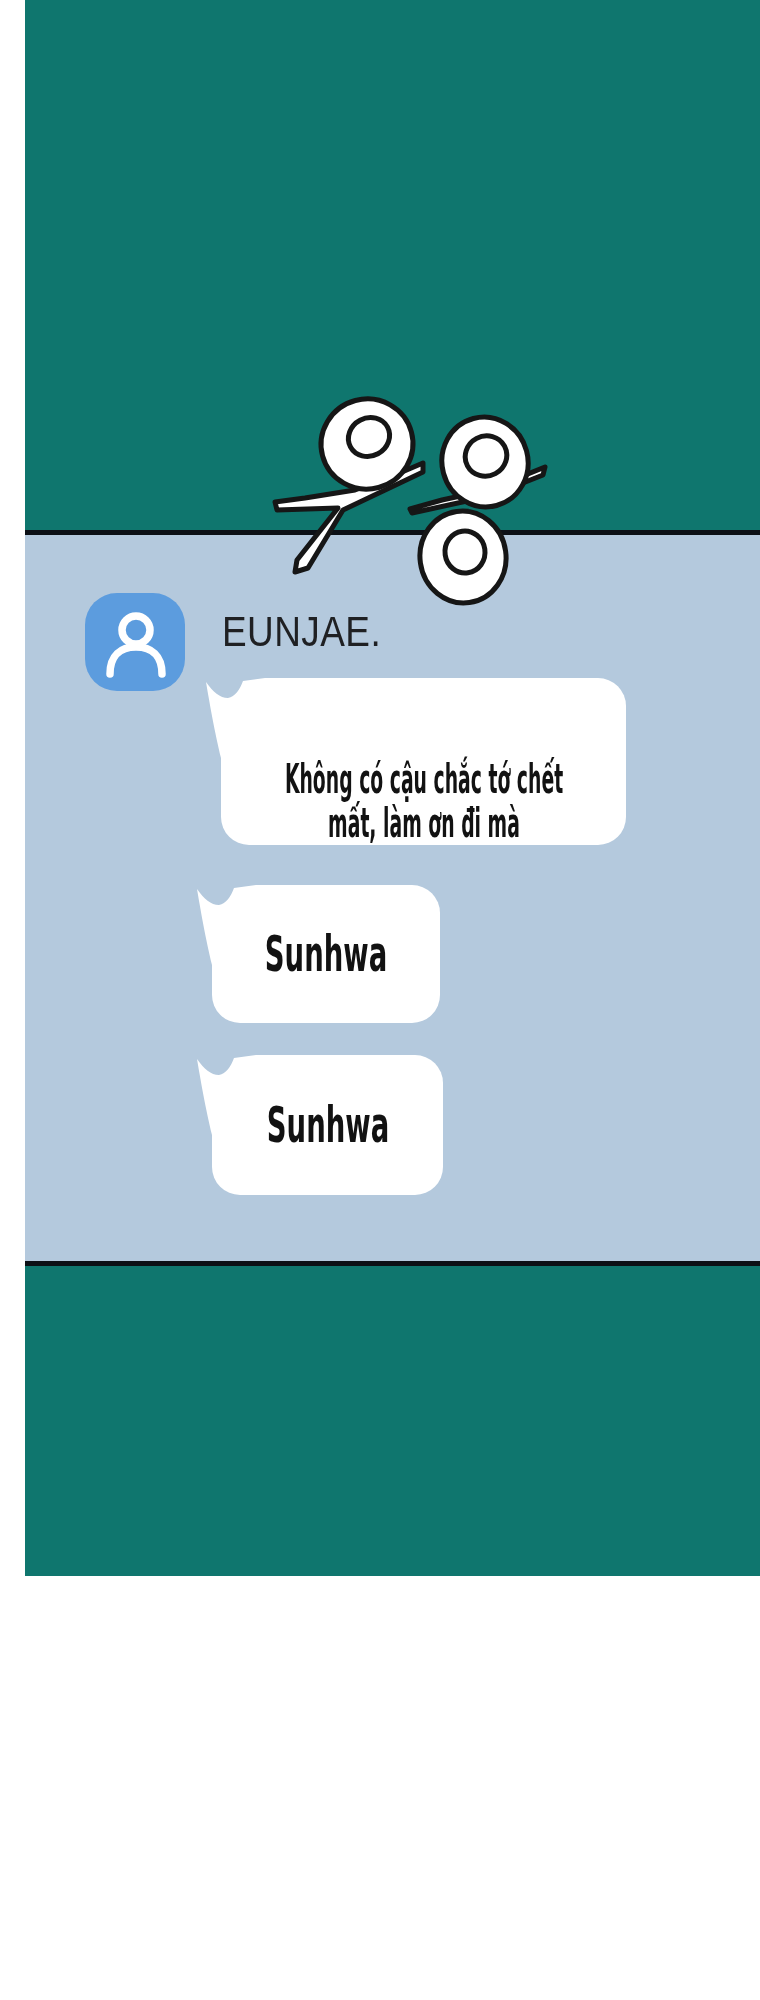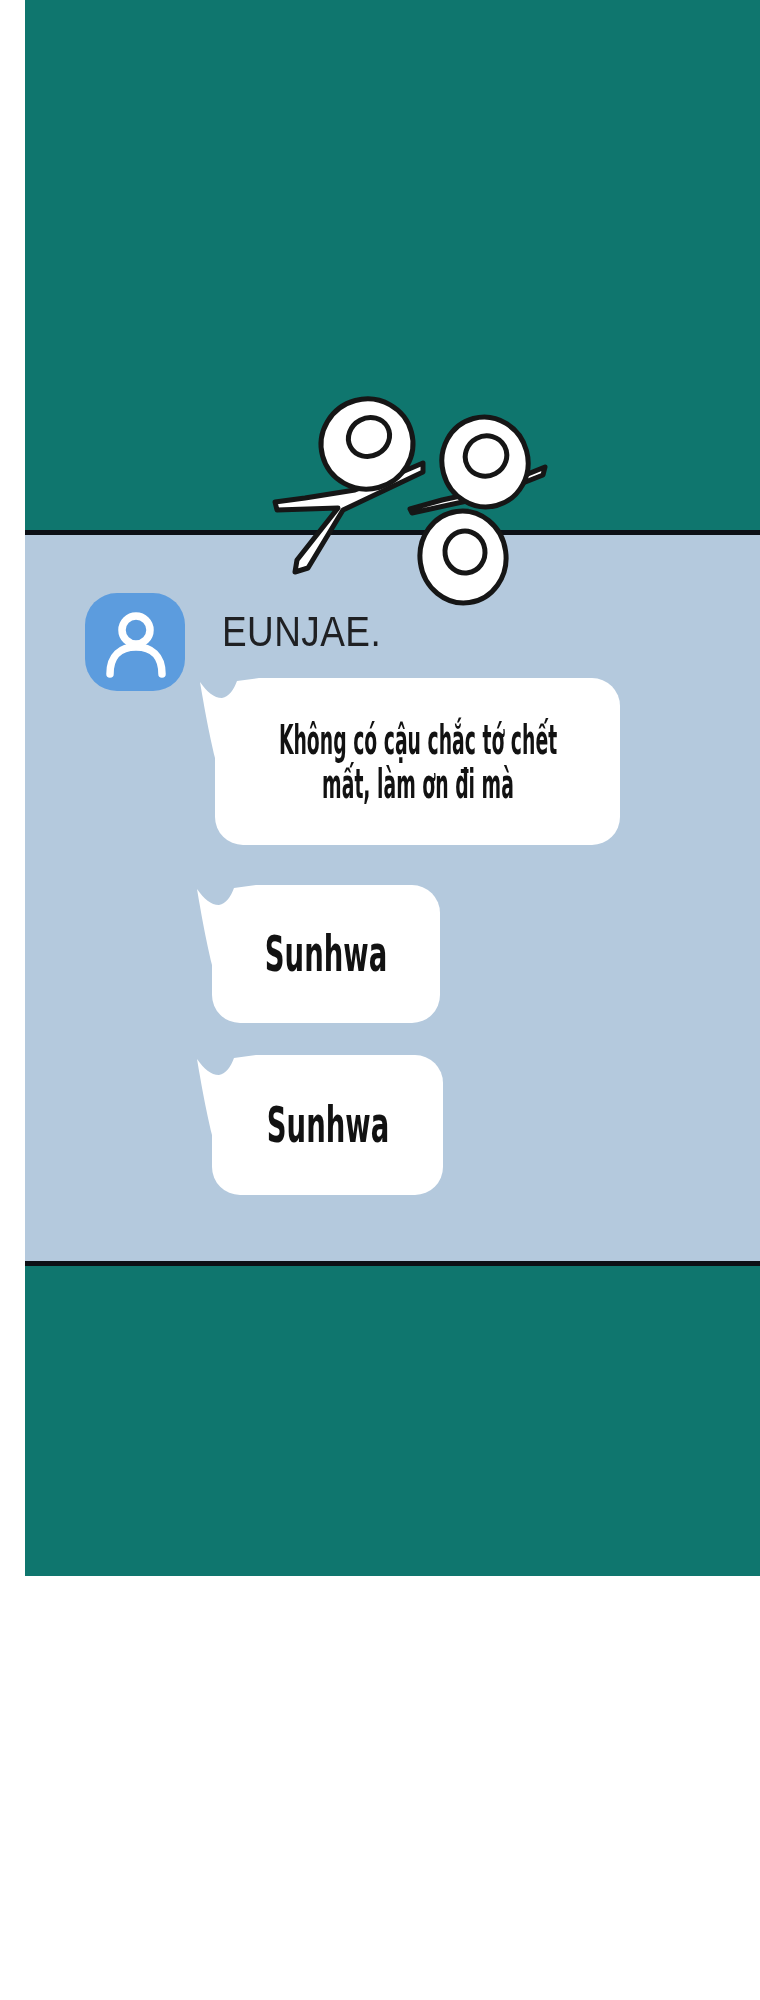--- a/index.html
+++ b/index.html
@@ -56,21 +56,21 @@
   
   .bubble {
     position: absolute;
     background: #ffffff;
     border-radius: 28px;
     border-top-left-radius: 0;
     display: flex;
     align-items: center;
     justify-content: center;
   }
-  .bubble-1 { left: 190px; top: 143px; width: 405px; height: 167px; }
+  .bubble-1 { left: 196px; top: 143px; width: 405px; height: 167px; align-items: flex-end; }
   .bubble-2 { left: 187px; top: 350px; width: 228px; height: 138px; }
   .bubble-3 { left: 187px; top: 520px; width: 231px; height: 140px; }
 
   .msg-text {
     font-family: "DejaVu Sans", sans-serif;
     font-weight: bold;
     color: #121212;
     text-align: center;
     white-space: pre-line;
   }

